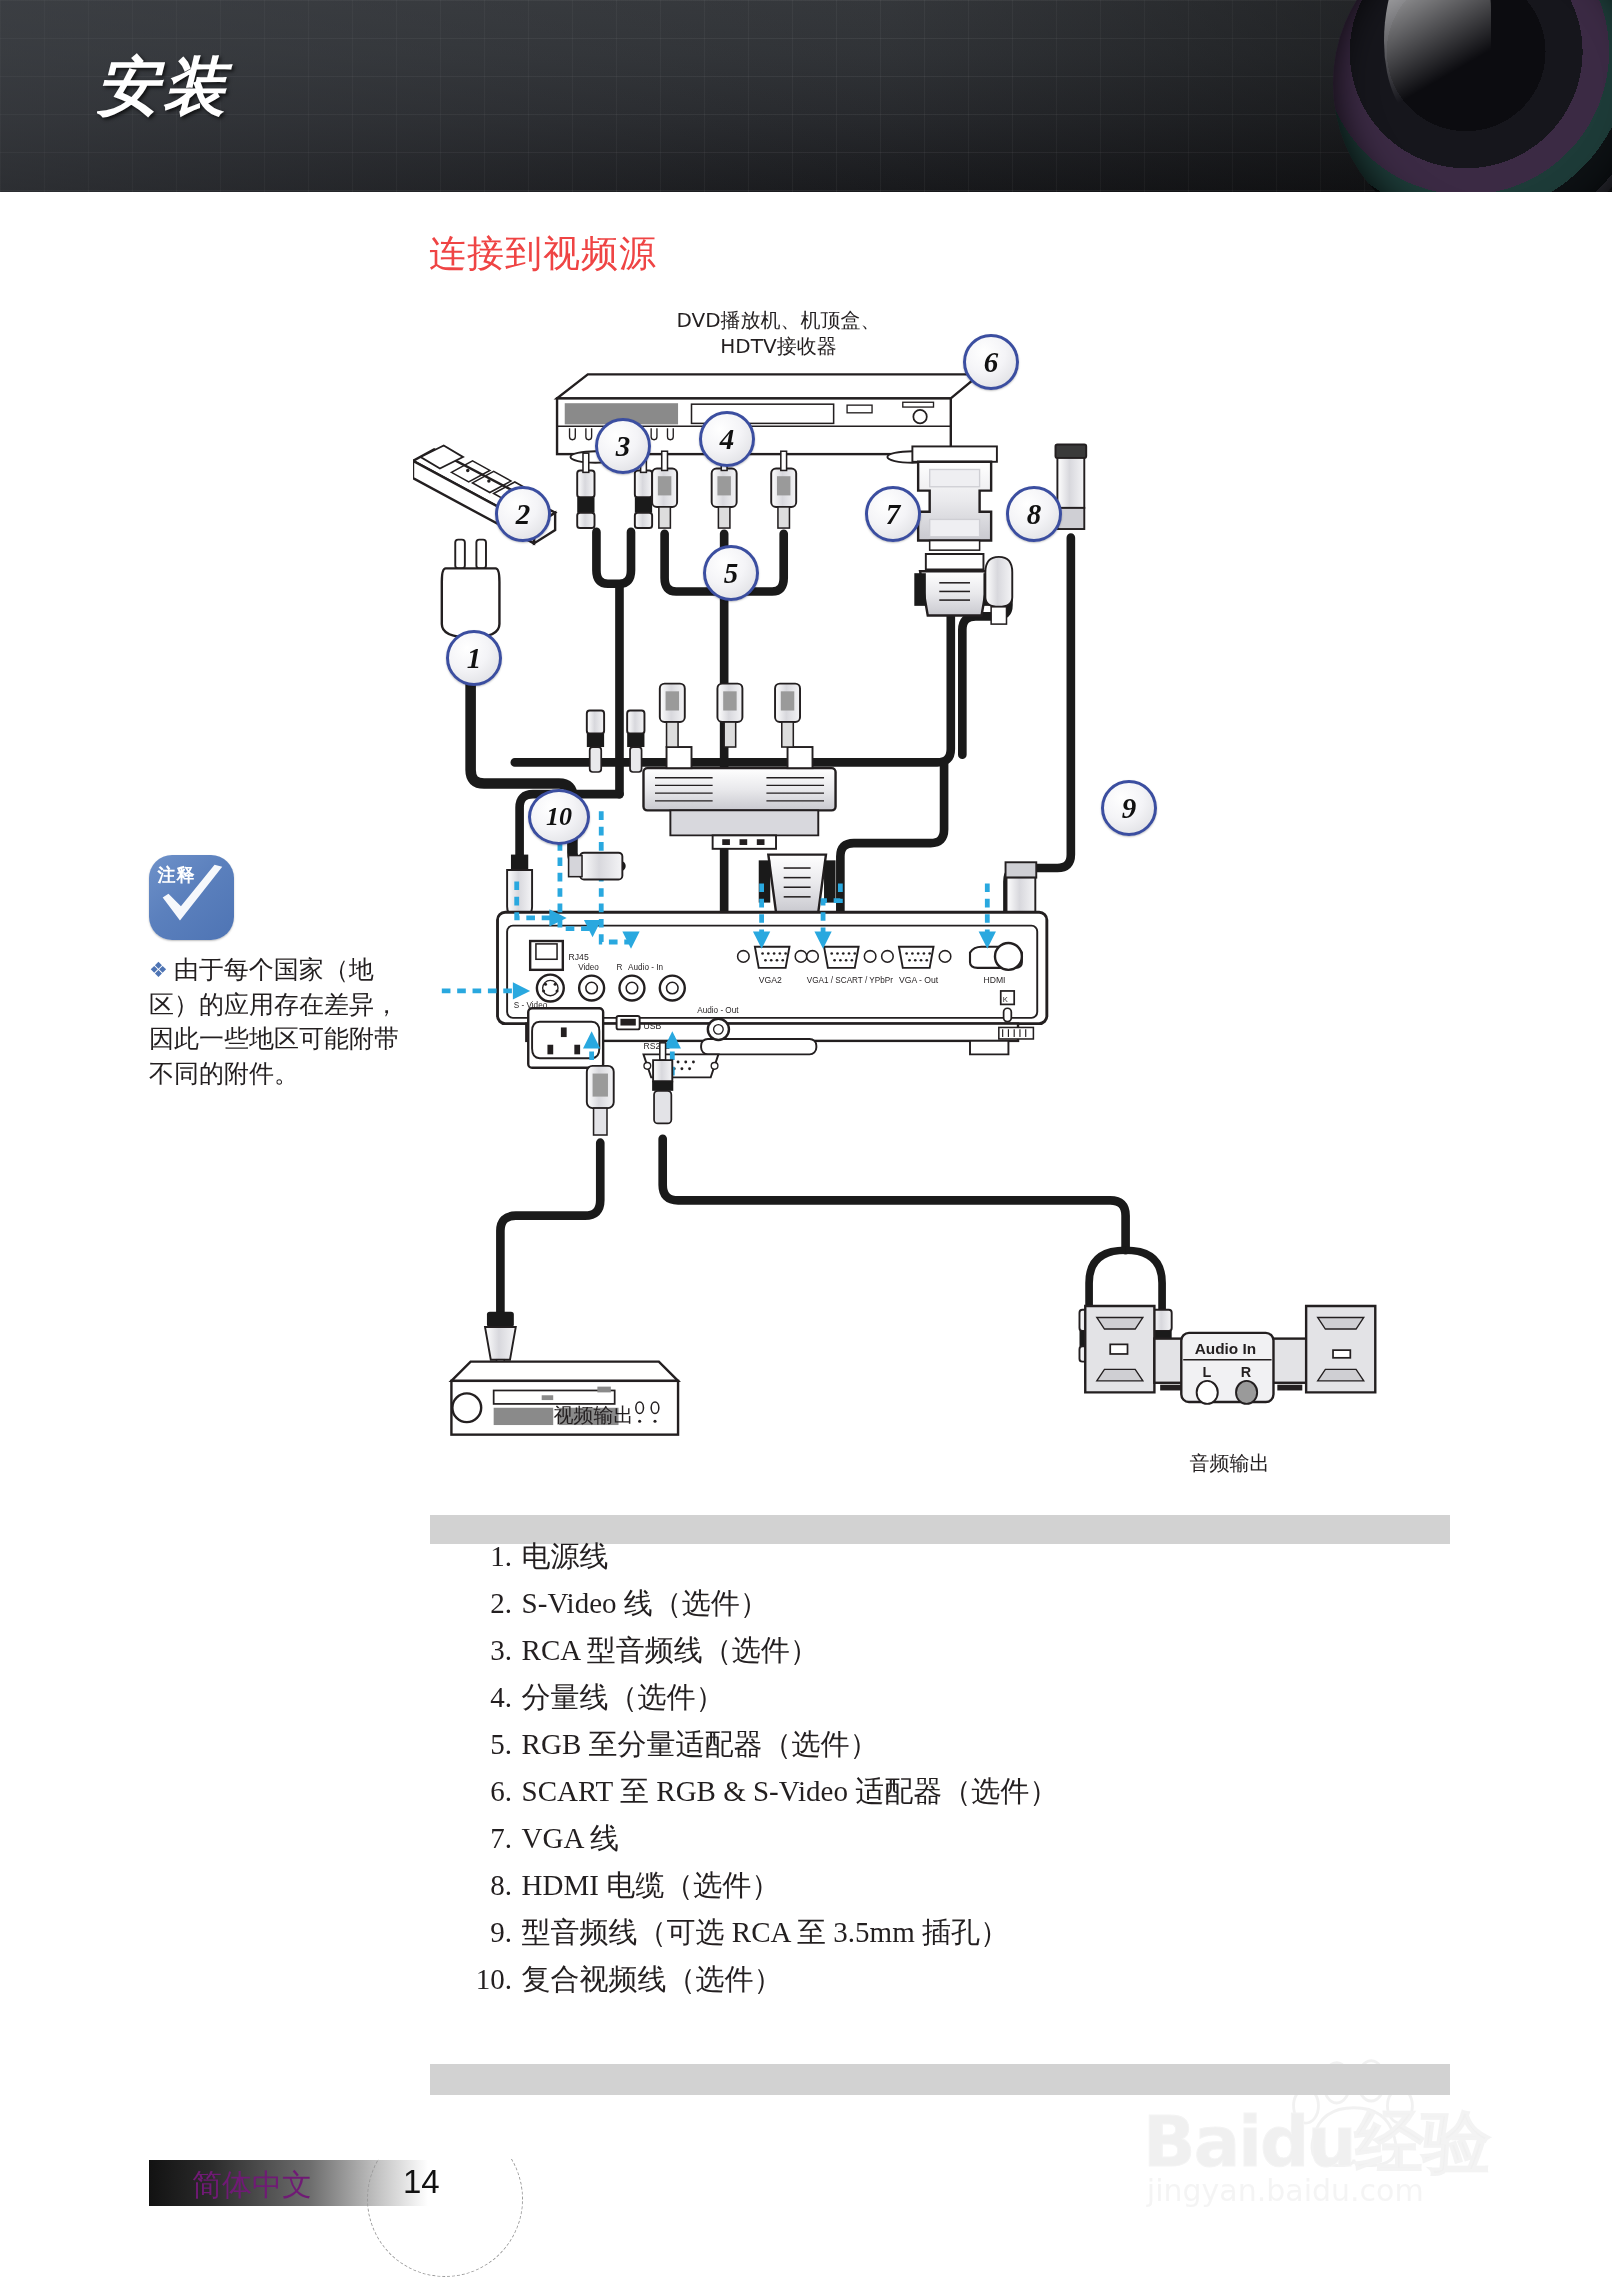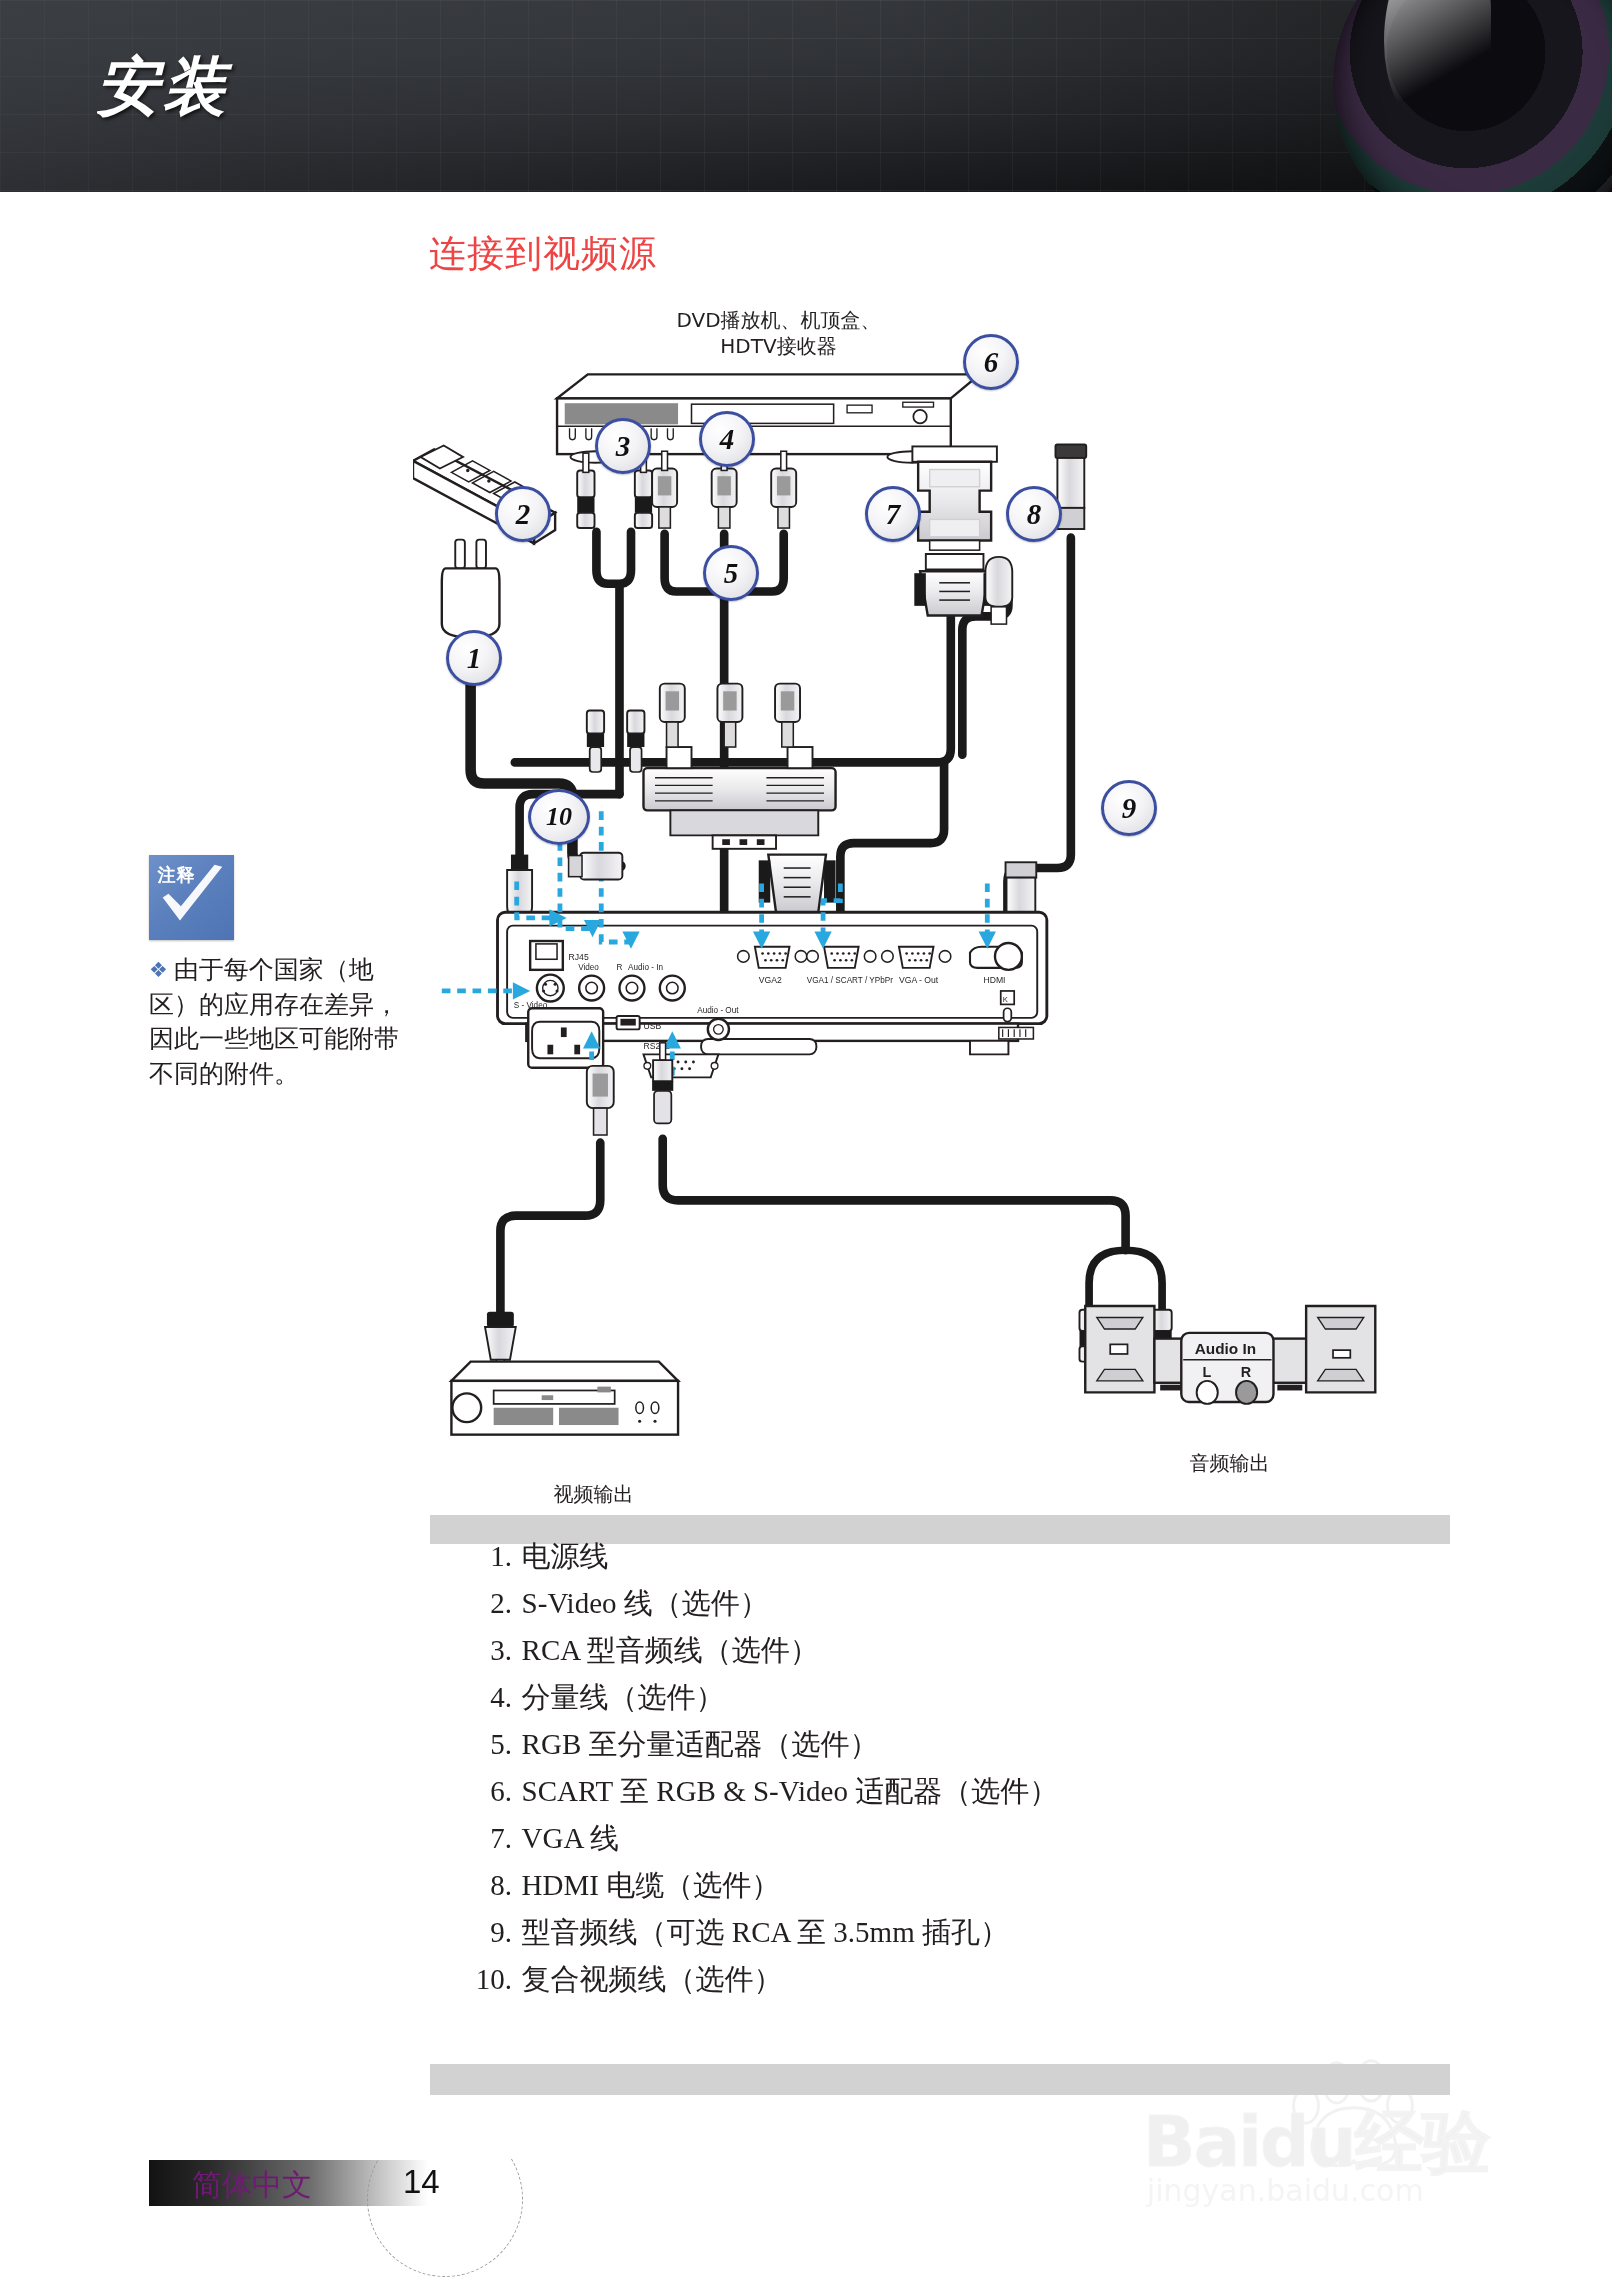--- a/index.html
+++ b/index.html
@@ -46,21 +46,21 @@
 
   
   .sec-heading{
     position:absolute;left:429px;top:229px;font-size:37px;color:#ef4444;
     font-family:"DejaVu Sans","Liberation Sans",sans-serif;letter-spacing:1px;
   }
 
   
   .note{position:absolute;left:149px;top:855px;width:250px;}
   .note-icon{
-    position:relative;width:85px;height:85px;border-radius:0;
+    position:relative;width:85px;height:85px;border-radius:23px;
     background:linear-gradient(140deg,#6e91c9 0%,#5b80bd 45%,#4e74b4 100%);
     box-shadow:0 1px 1.9px rgba(0,0,0,.25);
   }
   .note-icon .lbl{
     position:absolute;left:8.6px;top:7.7px;color:#fff;font-size:18px;font-weight:bold;
     font-family:"DejaVu Sans","Liberation Sans",sans-serif;letter-spacing:1px;
   }
   .note-icon .check{
     position:absolute;left:5.8px;top:5.8px;width:73px;height:73px;
   }
@@ -641,21 +641,21 @@
         <rect x="800" y="1068" width="96" height="72" rx="8" fill="#f1f1f3" stroke="#231f20" stroke-width="2.5"></rect>
         <text x="814" y="1090" font-size="16" font-weight="bold" fill="#231f20" font-family="Liberation Sans, sans-serif">Audio In</text>
         <line x1="802" y1="1096" x2="894" y2="1096" stroke="#231f20" stroke-width="1.6"></line>
         <text x="822" y="1114" font-size="15" font-weight="bold" fill="#231f20" font-family="Liberation Sans, sans-serif">L</text>
         <text x="862" y="1114" font-size="15" font-weight="bold" fill="#231f20" font-family="Liberation Sans, sans-serif">R</text>
         <ellipse cx="827" cy="1130" rx="11" ry="12" fill="#fff" stroke="#231f20" stroke-width="2"></ellipse>
         <ellipse cx="868" cy="1130" rx="11" ry="12" fill="#9a9a9a" stroke="#231f20" stroke-width="2"></ellipse>
       </g>
     </svg>
 
-    <div class="dv-label" style="left:94px;top:1174px;width:173px;">视频输出</div>
+    <div class="dv-label" style="left:94px;top:1095px;width:173px;">视频输出</div>
     <div class="dv-label" style="left:730px;top:1143px;width:173px;">音频输出</div>
 
     <div class="callout" style="left:33px;top:323px;">1</div>
     <div class="callout" style="left:82px;top:179px;">2</div>
     <div class="callout" style="left:182px;top:111px;">3</div>
     <div class="callout" style="left:286px;top:104px;">4</div>
     <div class="callout" style="left:290px;top:238px;">5</div>
     <div class="callout" style="left:550px;top:27px;">6</div>
     <div class="callout" style="left:452px;top:179px;">7</div>
     <div class="callout" style="left:593px;top:179px;">8</div>

